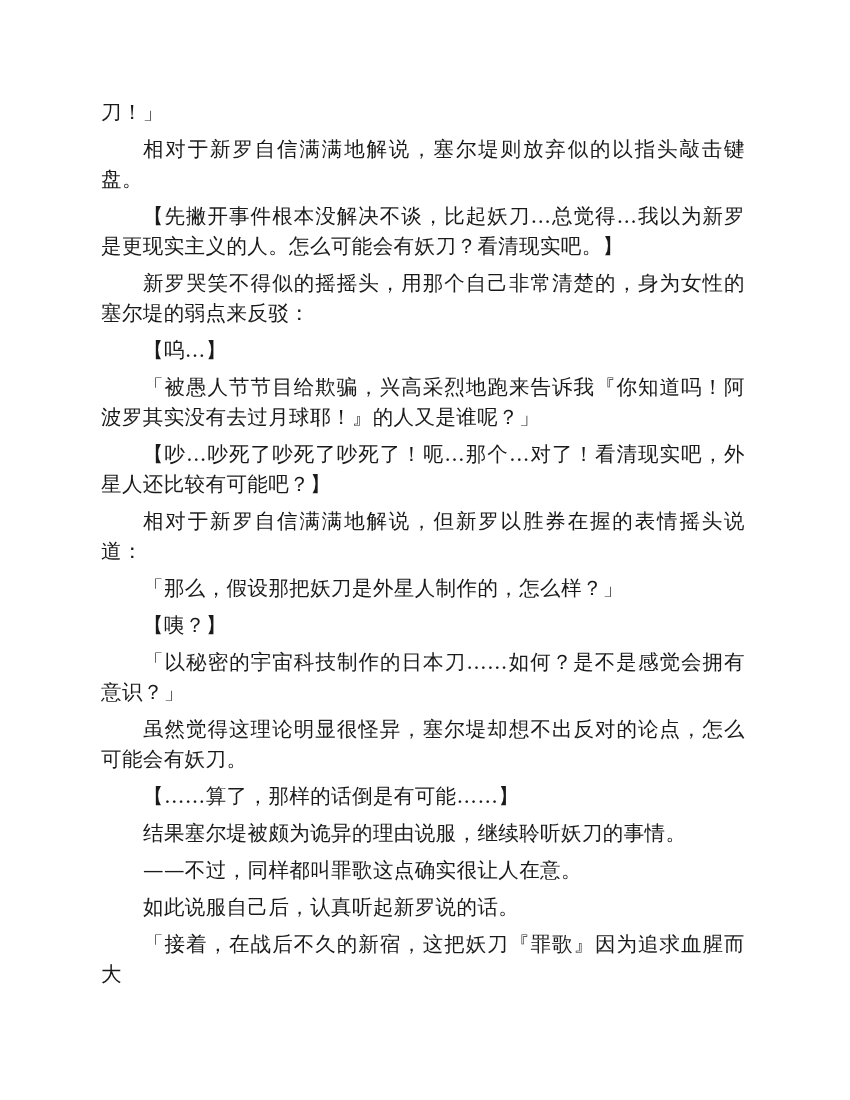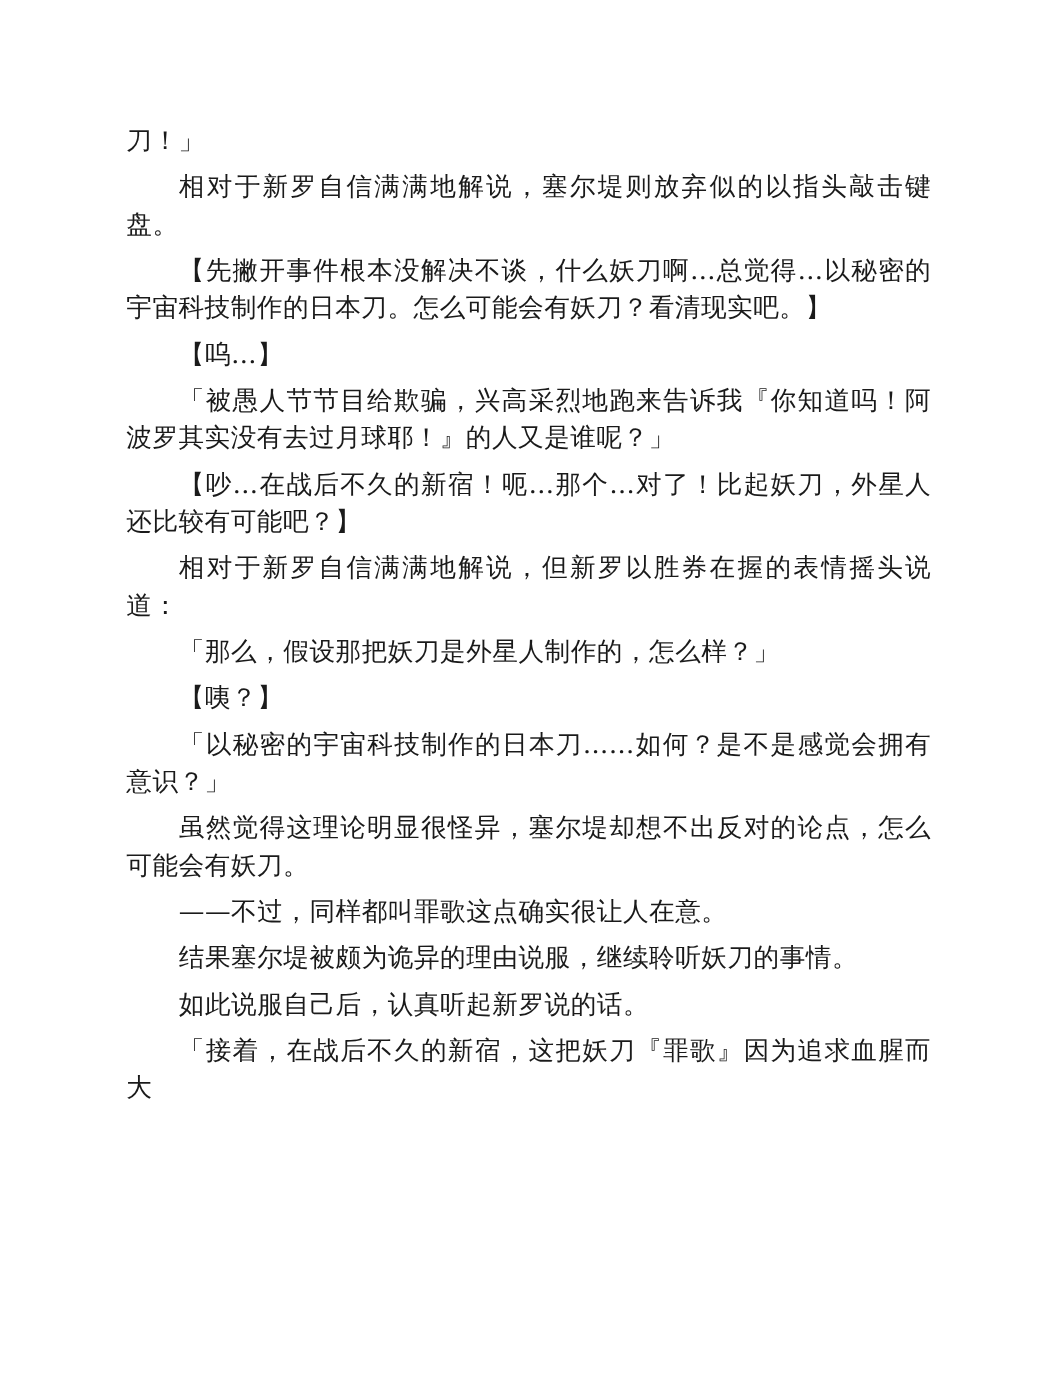--- a/index.html
+++ b/index.html
@@ -17,26 +17,28 @@
   }
   .p { margin: 0 0 7px 0; text-indent: 2.05em; text-align: justify; }
   .p.noindent { text-indent: 0; }
 </style>
 </head>
 <body>
 
 <div class="page">
   <p class="p noindent">刀！」</p>
   <p class="p">相对于新罗自信满满地解说，塞尔堤则放弃似的以指头敲击键盘。</p>
-  <p class="p">【先撇开事件根本没解决不谈，什么妖刀啊…总觉得…以秘密的宇宙科技制作的日本刀。怎么可能会有妖刀？看清现实吧。】</p>
+  <p class="p">【先撇开事件根本没解决不谈，比起妖刀…总觉得…我以为新罗是更现实主义的人。怎么可能会有妖刀？看清现实吧。】</p>
+  <p class="p">新罗哭笑不得似的摇摇头，用那个自己非常清楚的，身为女性的塞尔堤的弱点来反驳：</p>
   <p class="p">【呜…】</p>
   <p class="p">「被愚人节节目给欺骗，兴高采烈地跑来告诉我『你知道吗！阿波罗其实没有去过月球耶！』的人又是谁呢？」</p>
-  <p class="p">【吵…在战后不久的新宿！呃…那个…对了！比起妖刀，外星人还比较有可能吧？】</p>
+  <p class="p">【吵…吵死了吵死了吵死了！呃…那个…对了！看清现实吧，外星人还比较有可能吧？】</p>
   <p class="p">相对于新罗自信满满地解说，但新罗以胜券在握的表情摇头说道：</p>
   <p class="p">「那么，假设那把妖刀是外星人制作的，怎么样？」</p>
   <p class="p">【咦？】</p>
   <p class="p">「以秘密的宇宙科技制作的日本刀……如何？是不是感觉会拥有意识？」</p>
   <p class="p">虽然觉得这理论明显很怪异，塞尔堤却想不出反对的论点，怎么可能会有妖刀。</p>
+  <p class="p">【……算了，那样的话倒是有可能……】</p>
+  <p class="p">结果塞尔堤被颇为诡异的理由说服，继续聆听妖刀的事情。</p>
   <p class="p">——不过，同样都叫罪歌这点确实很让人在意。</p>
-  <p class="p">结果塞尔堤被颇为诡异的理由说服，继续聆听妖刀的事情。</p>
   <p class="p">如此说服自己后，认真听起新罗说的话。</p>
   <p class="p">「接着，在战后不久的新宿，这把妖刀『罪歌』因为追求血腥而大</p>
 </div>
 
 </body></html>

